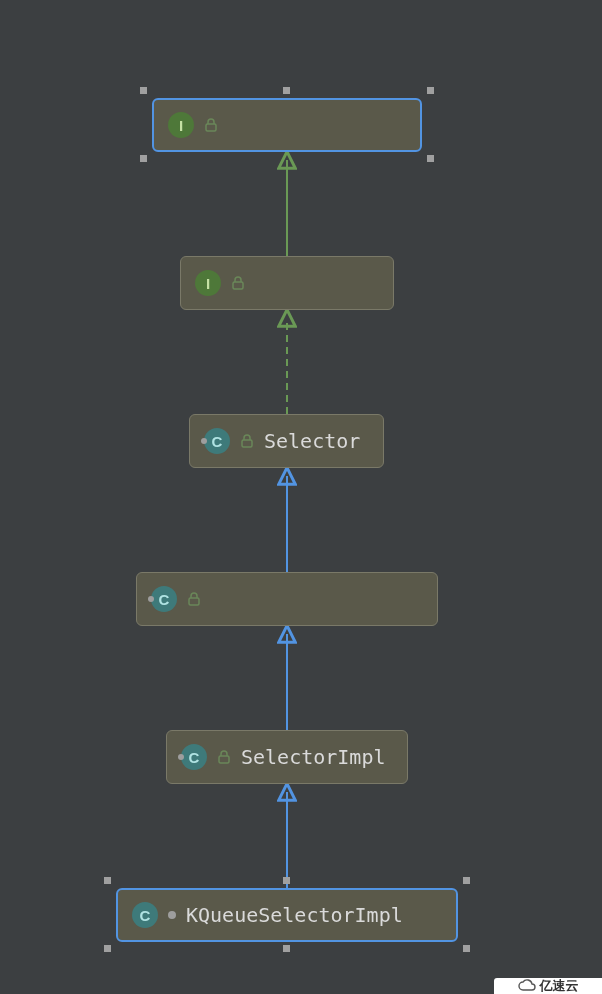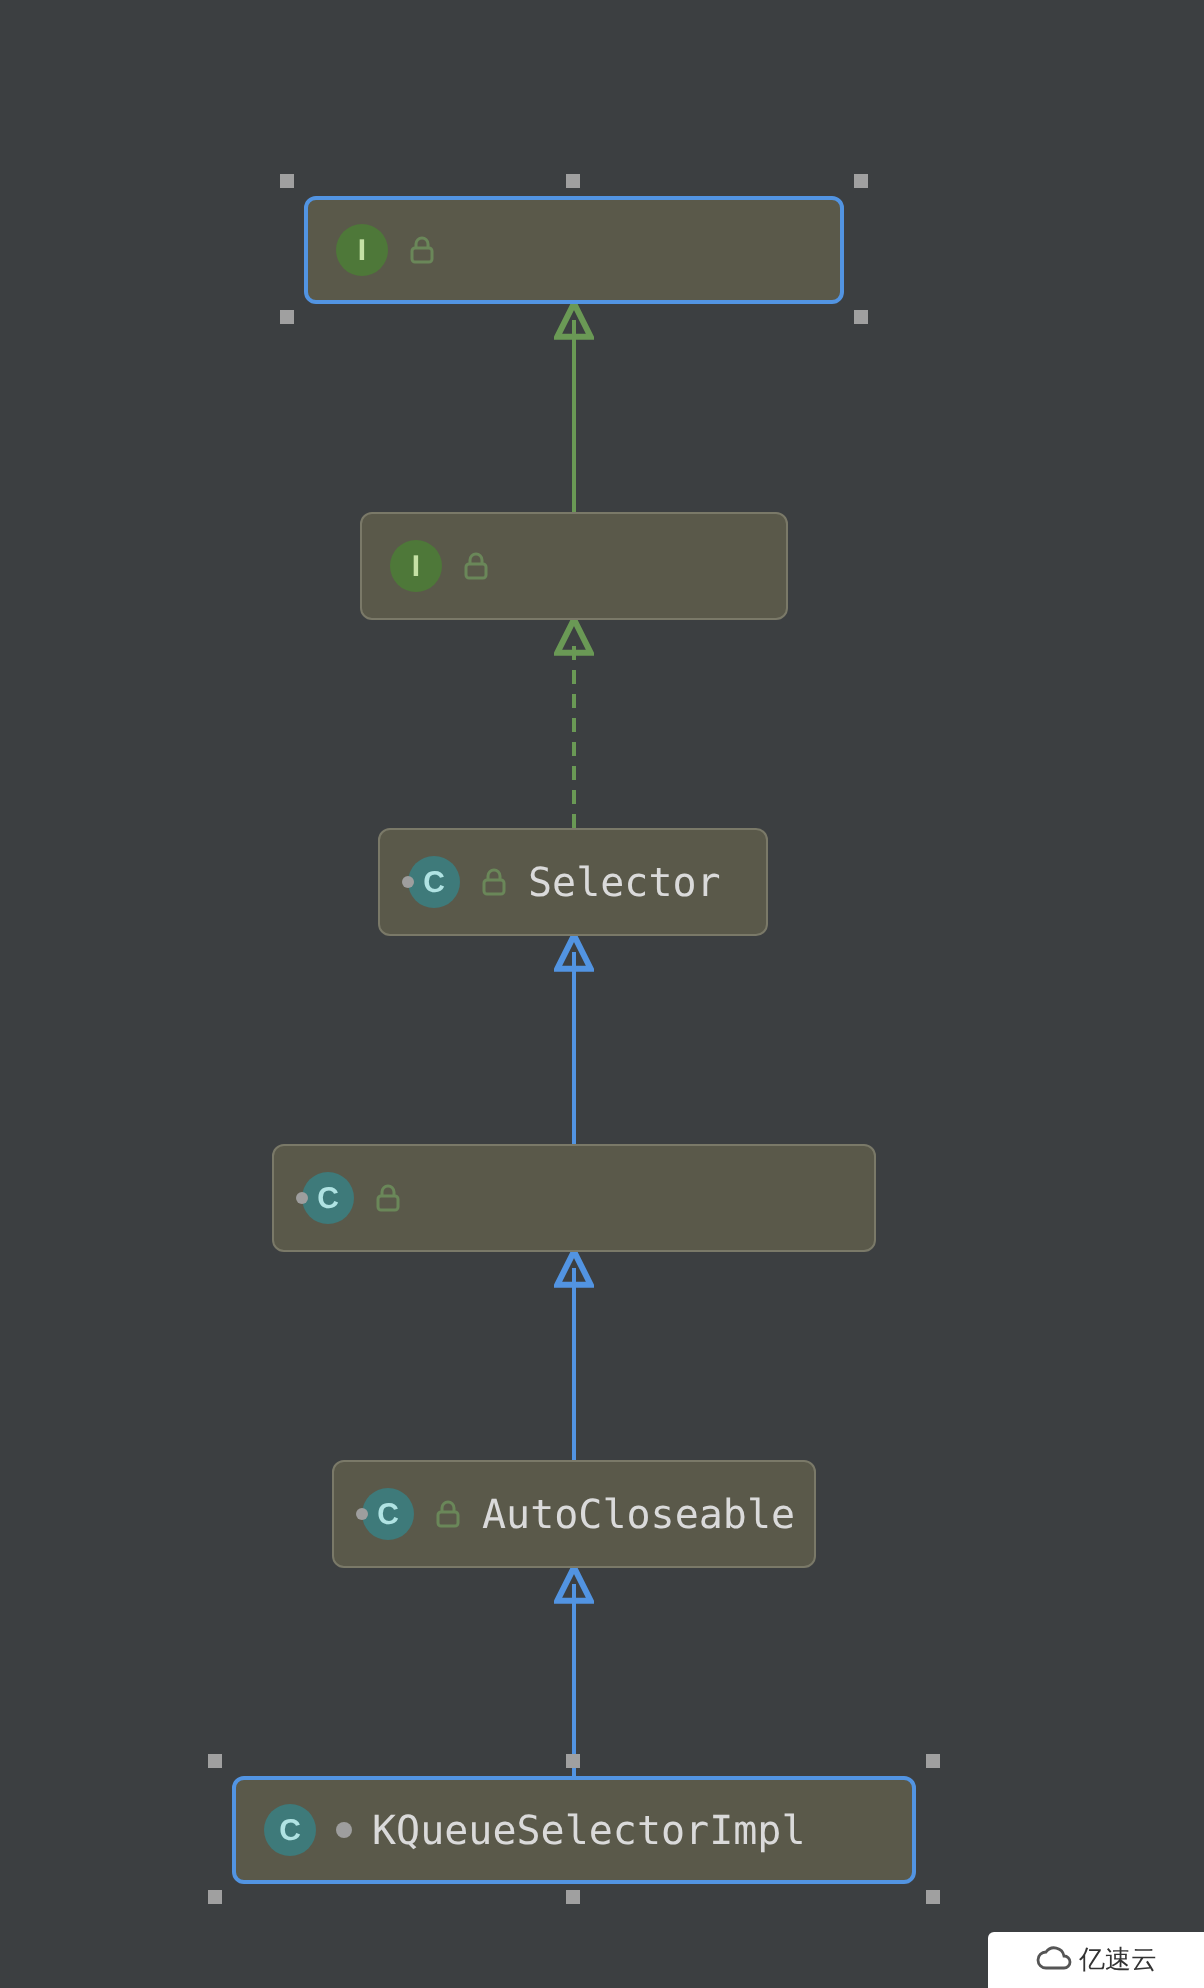--- a/index.html
+++ b/index.html
@@ -85,28 +85,28 @@
     flex-shrink: 0;
   }
   .sel-handle {
     position: absolute;
     width: 7px; height: 7px;
     background: #A0A0A0;
   }
   .watermark {
     position: absolute;
     right: 0; bottom: 0;
-    width: 108px; height: 28px;
+    width: 108px; height: 16px;
     background: #FFFFFF;
     display: flex;
     align-items: center;
     justify-content: center;
     font-family: sans-serif;
     font-size: 13px;
-    font-weight: normal;
+    font-weight: bold;
     color: #333;
     border-top-left-radius: 3px;
   }
   .watermark svg { margin-right: 4px; }
 </style>
 </head>
 <body>
 <div class="canvas">
 
 <svg class="connectors">
@@ -172,21 +172,21 @@
 </div>
 
 <div class="node" style="left:166px;top:730px;width:242px">
   <span class="kind-icon klass"><span class="abstract-dot"></span>C</span>
   <span class="vis-icon">
     <svg viewBox="0 0 14 14">
           <rect x="2" y="6" width="10" height="7" rx="1.5" fill="none" stroke="#6A8759" stroke-width="1.5"></rect>
           <path d="M4 6 V4 a3 3 0 0 1 6 0 V6" fill="none" stroke="#6A8759" stroke-width="1.5"></path>
         </svg>
   </span>
-  <span class="label">AutoCloseable</span>
+  <span class="label">SelectorImpl</span>
 </div>
 
 <div class="node selected" style="left:116px;top:888px;width:342px">
   <span class="kind-icon klass">C</span>
   <span class="vis-circle"></span>
   <span class="label">KQueueSelectorImpl</span>
 </div>
 
 <div class="sel-handle" style="left:140px;top:87px"></div>
 <div class="sel-handle" style="left:283px;top:87px"></div>

